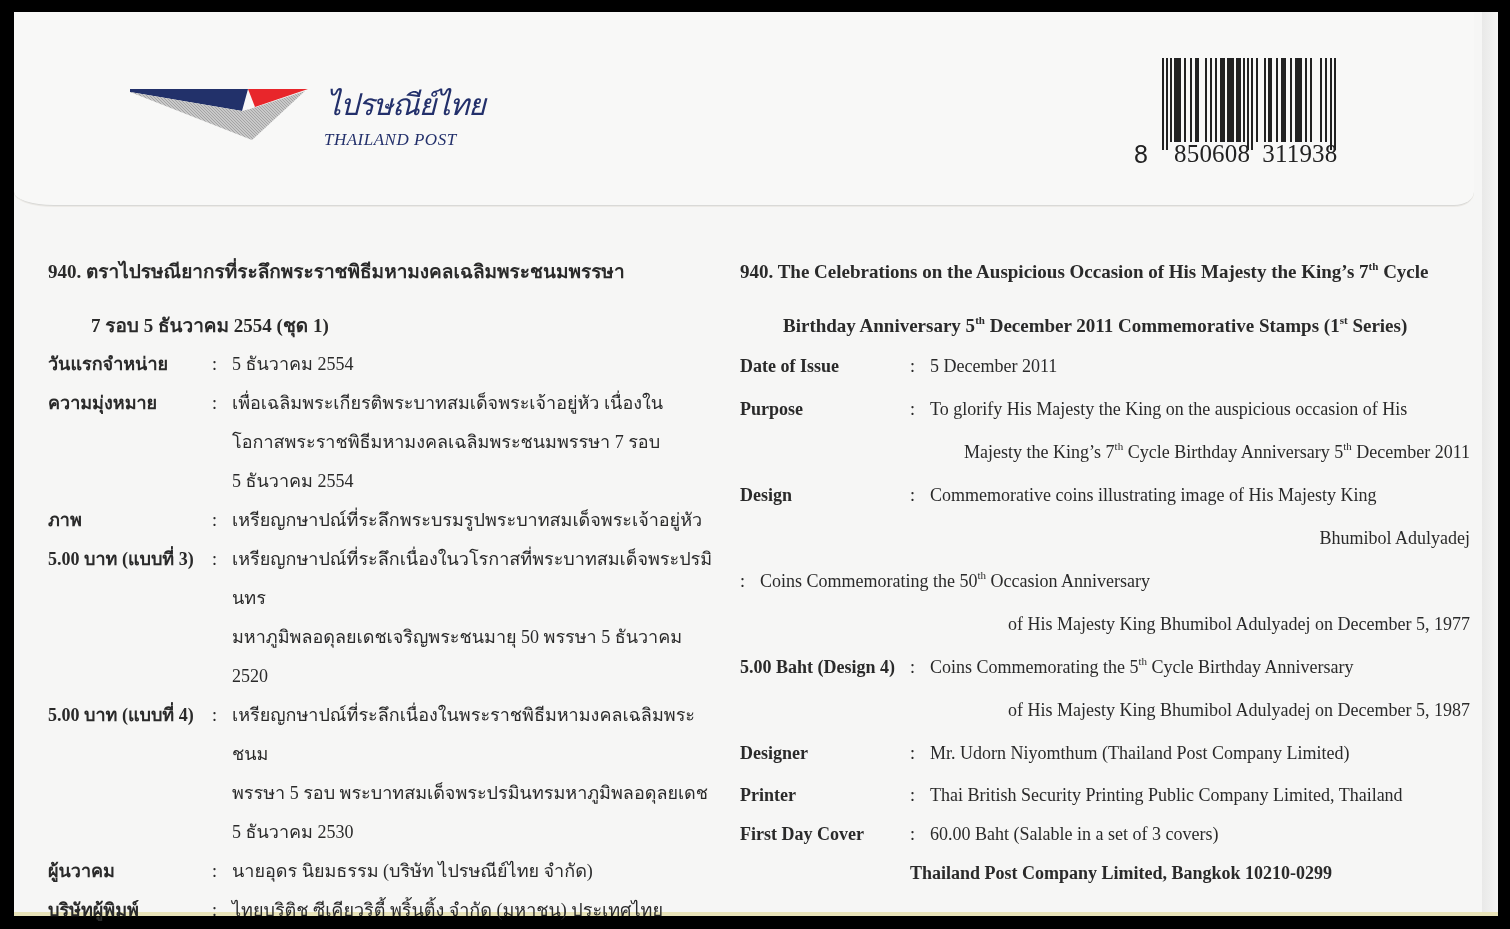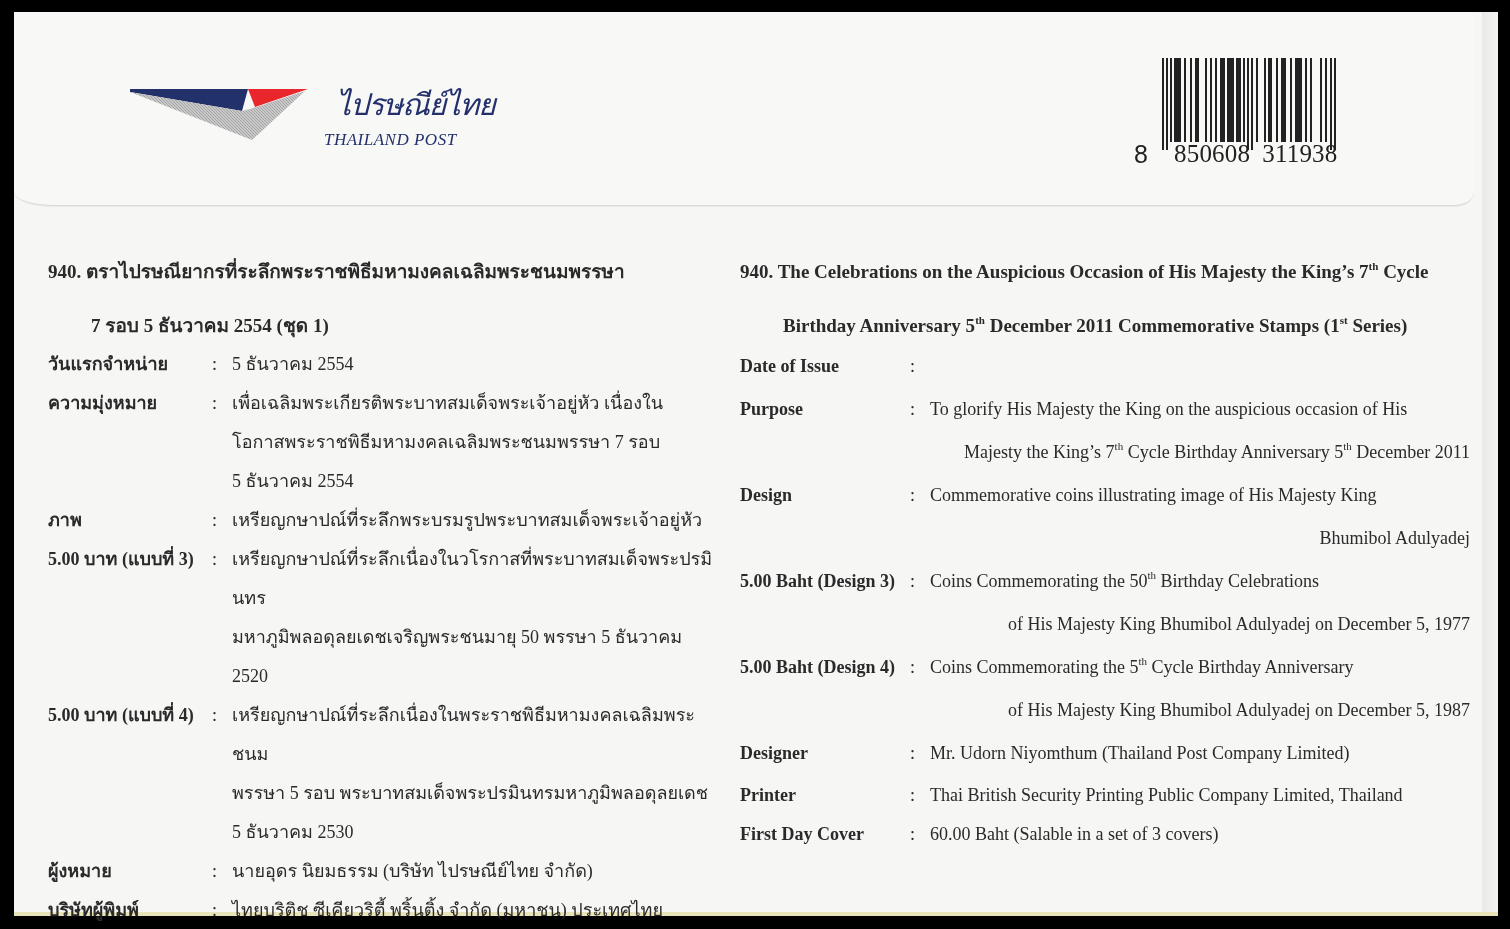--- a/index.html
+++ b/index.html
@@ -25,21 +25,21 @@
       background: linear-gradient(to right, #e9e9e8, #f4f4f3);
     }
     .bottom-strip {
       position: absolute; left: 14px; top: 912px; width: 1484px; height: 4px;
       background: #e8e3b8;
     }
     
     .logo { position: absolute; left: 130px; top: 85px; width: 380px; height: 60px; }
     .logo svg { position: absolute; left: 0; top: 0; }
     .logo-thai {
-      position: absolute; left: 206px; top: -4px; font-family: Liberation Serif, serif;
+      position: absolute; left: 196px; top: -4px; font-family: Liberation Serif, serif;
       font-style: italic; font-size: 30px; color: #23306b; letter-spacing: -1px; white-space: nowrap;
     }
     .logo-en {
       position: absolute; left: 194px; top: 45px; font-family: Liberation Serif, serif;
       font-style: italic; font-size: 17px; color: #23306b; letter-spacing: 0.5px; white-space: nowrap;
     }
     
     .barcode { position: absolute; left: 1160px; top: 58px; width: 222px; height: 110px; }
     .barcode .bars { position: absolute; left: 0; top: 0; height: 92px; width: 222px; }
     .barcode-lead {
@@ -169,21 +169,21 @@
 
   <div class="row">
     <span class="lbl">5.00 บาท (แบบที่ 4)</span>
     <span class="colon">:</span>
     <span class="val">เหรียญกษาปณ์ที่ระลึกเนื่องในพระราชพิธีมหามงคลเฉลิมพระชนม</span>
   </div>
   <div class="cont">พรรษา 5 รอบ พระบาทสมเด็จพระปรมินทรมหาภูมิพลอดุลยเดช</div>
   <div class="cont">5 ธันวาคม 2530</div>
 
   <div class="row">
-    <span class="lbl">ผู้งหมาย</span>
+    <span class="lbl">ผู้นวาคม</span>
     <span class="colon">:</span>
     <span class="val">นายอุดร นิยมธรรม (บริษัท ไปรษณีย์ไทย จำกัด)</span>
   </div>
 
   <div class="row">
     <span class="lbl">บริษัทผู้พิมพ์</span>
     <span class="colon">:</span>
     <span class="val">ไทยบริติช ซีเคียวริตี้ พริ้นติ้ง จำกัด (มหาชน) ประเทศไทย</span>
   </div>
 
@@ -199,42 +199,42 @@
   <div class="title">
     <span>940. The Celebrations on the Auspicious Occasion of His Majesty the King’s 7</span><sup>th</sup><span> Cycle</span>
   </div>
   <div class="title-line2">
     <span>Birthday Anniversary 5</span><sup>th</sup><span> December 2011 Commemorative Stamps (1</span><sup>st</sup><span> Series)</span>
   </div>
 
   <div class="row">
     <span class="lbl">Date of Issue</span>
     <span class="colon">:</span>
+    <span class="val">5 December 2011</span>
   </div>
 
   <div class="row">
     <span class="lbl">Purpose</span>
     <span class="colon">:</span>
     <span class="val">To glorify His Majesty the King on the auspicious occasion of His</span>
   </div>
   <div class="cont">
     <span>Majesty the King’s 7</span><sup>th</sup><span> Cycle Birthday Anniversary 5</span><sup>th</sup><span> December 2011</span>
   </div>
 
   <div class="row">
     <span class="lbl">Design</span>
     <span class="colon">:</span>
     <span class="val">Commemorative coins illustrating image of His Majesty King</span>
   </div>
   <div class="cont">Bhumibol Adulyadej</div>
 
   <div class="row">
-    <span class="lbl">5.00 Baht (Design 3)</span>
-    <span class="colon">:</span>
-    <span class="val"><span>Coins Commemorating the 50</span><sup>th</sup><span> Birthday Celebrations</span></span>
+    <span class="colon">:</span>
+    <span class="val"><span>Coins Commemorating the 50</span><sup>th</sup><span> Occasion Anniversary</span></span>
   </div>
   <div class="cont">of His Majesty King Bhumibol Adulyadej on December 5, 1977</div>
 
   <div class="row">
     <span class="lbl">5.00 Baht (Design 4)</span>
     <span class="colon">:</span>
     <span class="val"><span>Coins Commemorating the 5</span><sup>th</sup><span> Cycle Birthday Anniversary</span></span>
   </div>
   <div class="cont">of His Majesty King Bhumibol Adulyadej on December 5, 1987</div>
 
@@ -249,13 +249,14 @@
     <span class="colon">:</span>
     <span class="val">Thai British Security Printing Public Company Limited, Thailand</span>
   </div>
 
   <div class="row" style="line-height:39px">
     <span class="lbl">First Day Cover</span>
     <span class="colon">:</span>
     <span class="val">60.00 Baht (Salable in a set of 3 covers)</span>
   </div>
 
+  <div class="footer">Thailand Post Company Limited, Bangkok 10210-0299</div>
 </div>
 
 </body></html>

